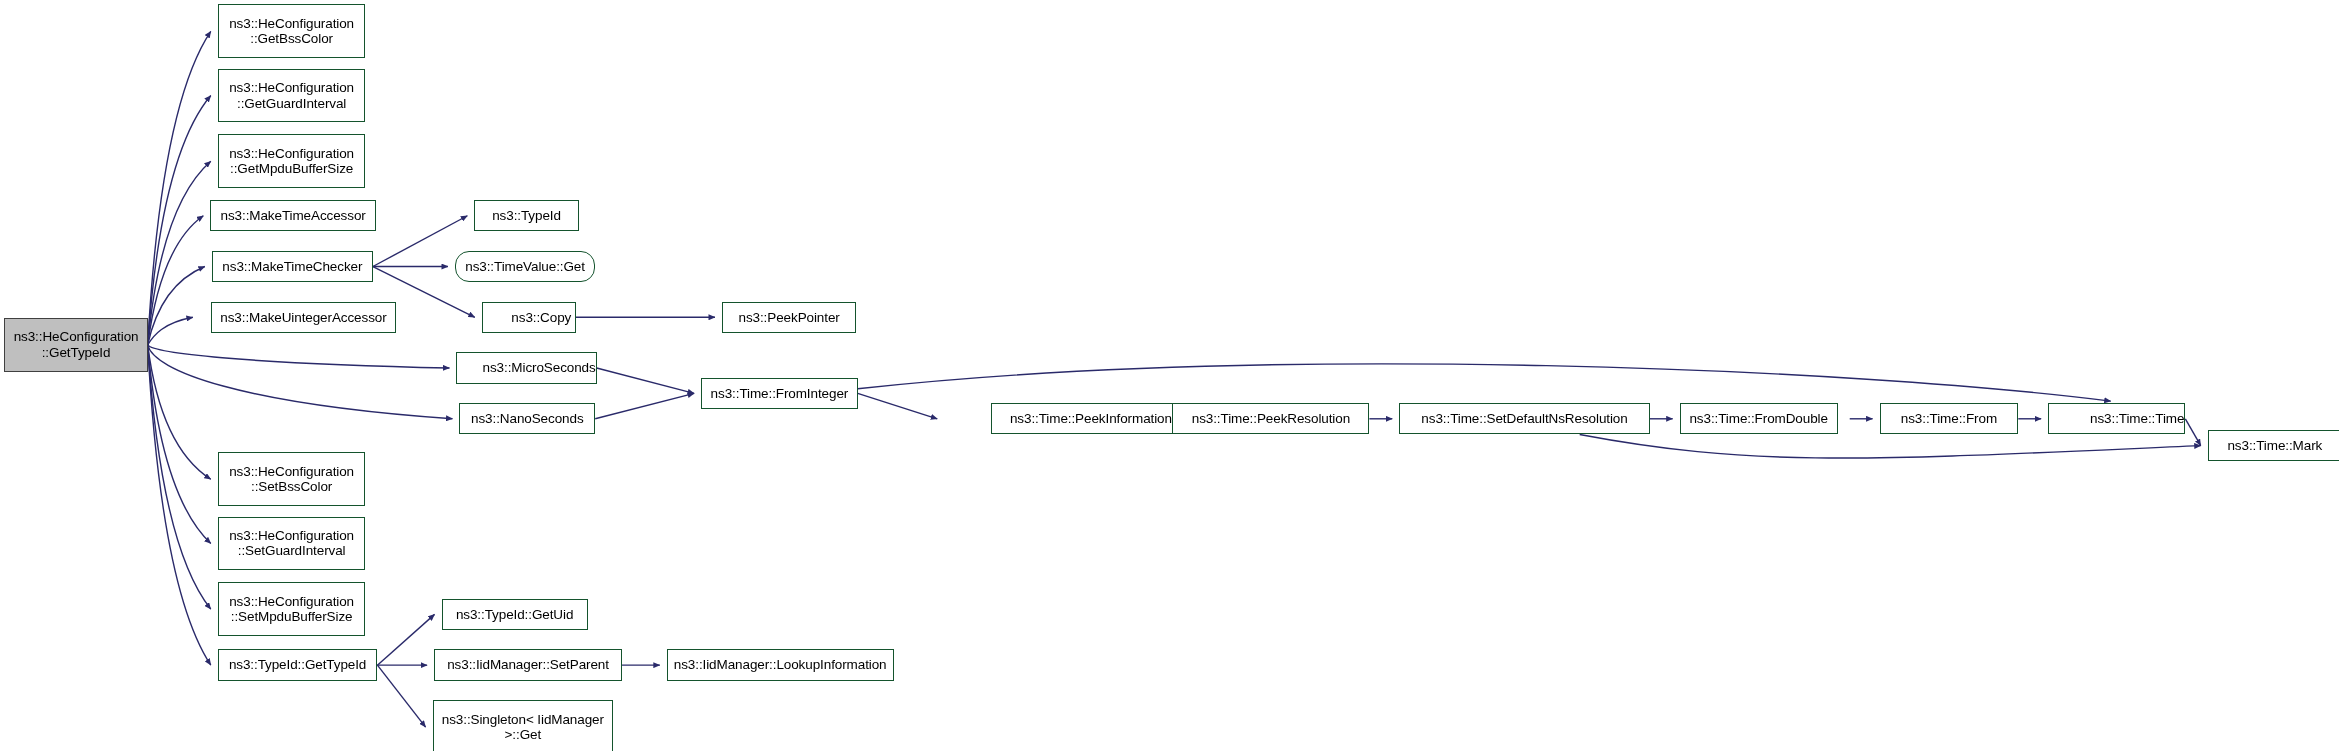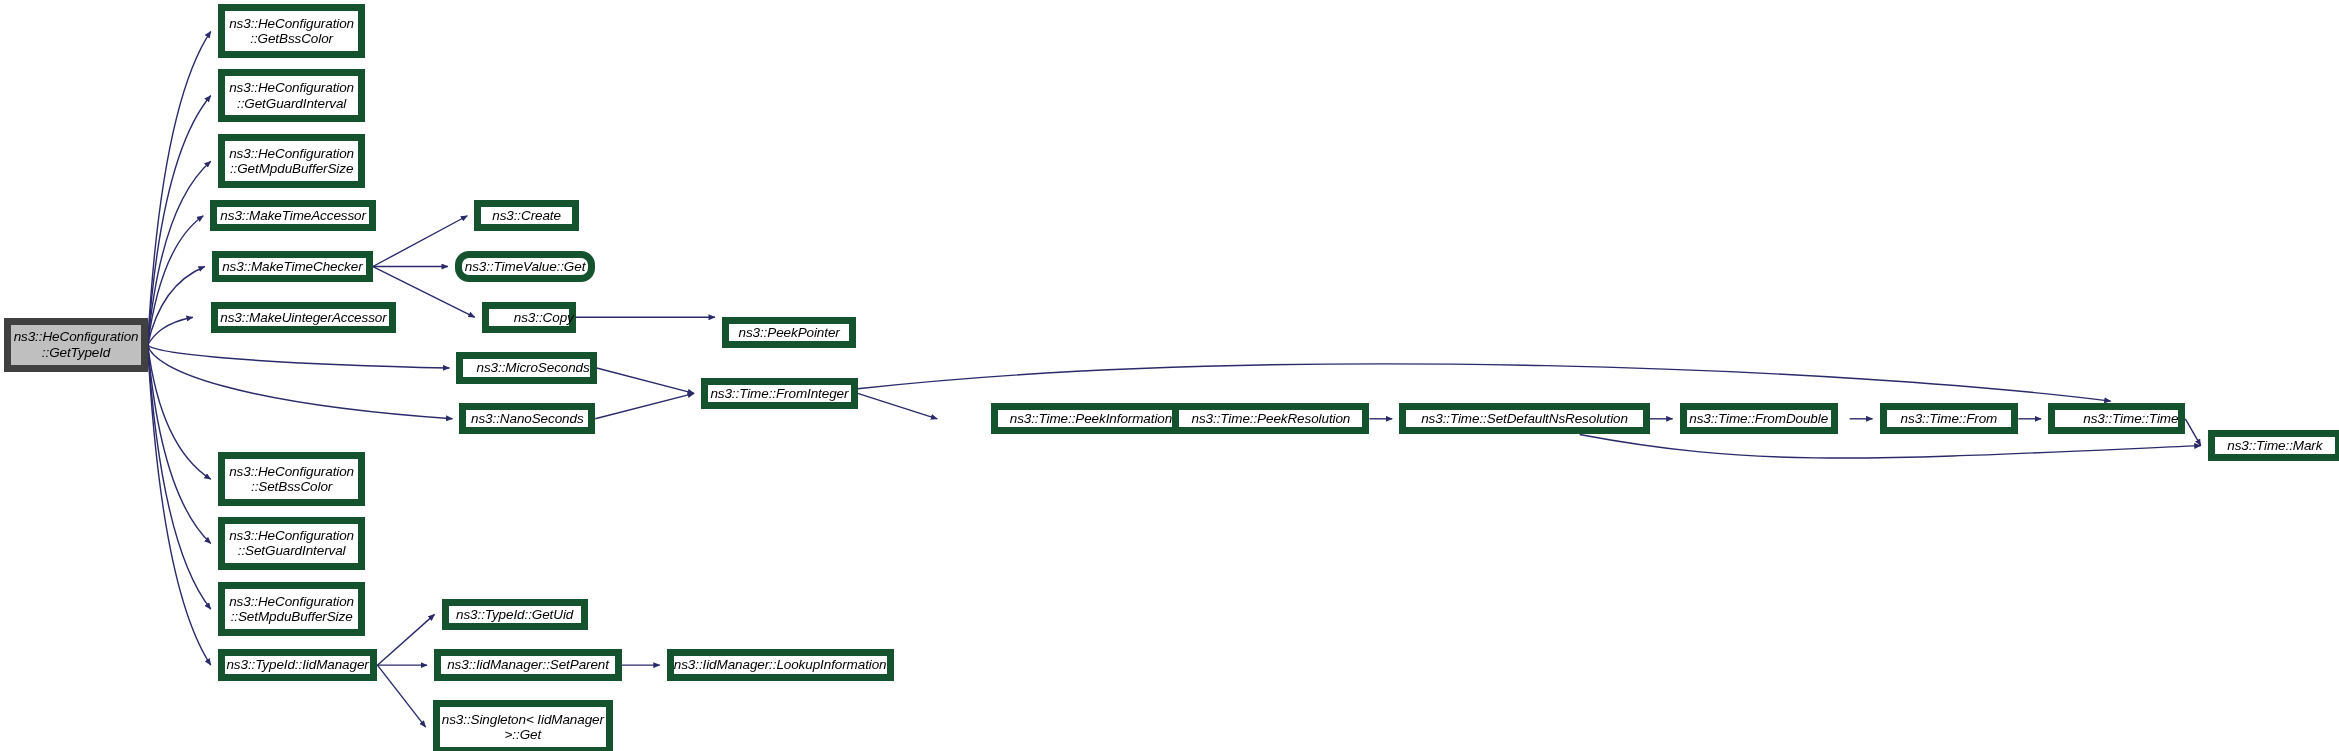--- a/index.html
+++ b/index.html
@@ -19,33 +19,32 @@
     position: absolute;
     left: 0;
     top: 0;
     width: 2339px;
     height: 751px;
     pointer-events: none;
   }
   .node {
     position: absolute;
     box-sizing: border-box;
-    border: 7px solid #14532d;
+    border: 1px solid #14532d;
     background: #ffffff;
     color: #000000;
     font-size: 13.5px;
     line-height: 15.5px;
     letter-spacing: -0.1px;
     display: flex;
     align-items: center;
     justify-content: center;
     text-align: center;
     white-space: pre;
     z-index: 5;
-    font-style: italic;
   }
   .node.root {
     background: #bfbfbf;
     border-color: #404040;
   }
   .node .lbl {
     display: block;
     width: 100%;
   }
 </style>
@@ -104,31 +103,31 @@
 ::GetMpduBufferSize</span></div>
       <div class="node" style="left: 210.331px; top: 200.068px; width: 165.58px; height: 31.3539px;"><span class="lbl">ns3::MakeTimeAccessor</span></div>
       <div class="node" style="left: 211.823px; top: 250.831px; width: 161.105px; height: 31.3539px;"><span class="lbl">ns3::MakeTimeChecker</span></div>
       <div class="node" style="left: 211px; top: 301.594px; width: 184.972px; height: 31.3539px;"><span class="lbl">ns3::MakeUintegerAccessor</span></div>
       <div class="node" style="left: 217.79px; top: 452.392px; width: 147.679px; height: 53.7495px;"><span class="lbl">ns3::HeConfiguration
 ::SetBssColor</span></div>
       <div class="node" style="left: 217.79px; top: 516.592px; width: 147.679px; height: 53.7495px;"><span class="lbl">ns3::HeConfiguration
 ::SetGuardInterval</span></div>
       <div class="node" style="left: 217.79px; top: 582.286px; width: 147.679px; height: 53.7495px;"><span class="lbl">ns3::HeConfiguration
 ::SetMpduBufferSize</span></div>
-      <div class="node" style="left: 217.79px; top: 649.473px; width: 159.613px; height: 31.3539px;"><span class="lbl">ns3::TypeId::IidManager</span></div>
-      <div class="node" style="left: 474.364px; top: 200.068px; width: 104.42px; height: 31.3539px;"><span class="lbl">ns3::Create</span></div>
+      <div class="node" style="left: 217.79px; top: 649.473px; width: 159.613px; height: 31.3539px;"><span class="lbl">ns3::TypeId::GetTypeId</span></div>
+      <div class="node" style="left: 474.364px; top: 200.068px; width: 104.42px; height: 31.3539px;"><span class="lbl">ns3::TypeId</span></div>
       <div class="node" style="left: 454.971px; top: 250.831px; width: 140.221px; height: 31.3539px; border-radius: 14px;"><span class="lbl">ns3::TimeValue::Get</span></div>
       <div class="node" style="left: 481.822px; top: 301.594px; width: 93.9777px; height: 31.3539px; padding-left: 25px;"><span class="lbl">ns3::Copy</span></div>
       <div class="node" style="left: 456.463px; top: 352.358px; width: 140.221px; height: 31.3539px; text-align: right;"><span class="lbl">ns3::MicroSeconds</span></div>
       <div class="node" style="left: 459.446px; top: 403.121px; width: 135.746px; height: 31.3539px;"><span class="lbl">ns3::NanoSeconds</span></div>
       <div class="node" style="left: 441.546px; top: 598.71px; width: 146.188px; height: 31.3539px;"><span class="lbl">ns3::TypeId::GetUid</span></div>
       <div class="node" style="left: 434.087px; top: 649.473px; width: 187.955px; height: 31.3539px;"><span class="lbl">ns3::IidManager::SetParent</span></div>
       <div class="node" style="left: 432.596px; top: 700.237px; width: 180.497px; height: 53.7495px;"><span class="lbl">ns3::Singleton&lt; IidManager
 &gt;::Get</span></div>
-      <div class="node" style="left: 721.987px; top: 301.594px; width: 134.254px; height: 31.3539px; margin-top: 15px;"><span class="lbl">ns3::PeekPointer</span></div>
+      <div class="node" style="left: 721.987px; top: 301.594px; width: 134.254px; height: 31.3539px;"><span class="lbl">ns3::PeekPointer</span></div>
       <div class="node" style="left: 666.794px; top: 649.473px; width: 226.74px; height: 31.3539px;"><span class="lbl">ns3::IidManager::LookupInformation</span></div>
       <div class="node" style="left: 701.103px; top: 377.74px; width: 156.629px; height: 31.3539px;"><span class="lbl">ns3::Time::FromInteger</span></div>
       <div class="node" style="left: 991px; top: 403.121px; width: 199.889px; height: 31.3539px;"><span class="lbl">ns3::Time::PeekInformation</span></div>
       <div class="node" style="left: 1172.48px; top: 403.121px; width: 196.906px; height: 31.3539px;"><span class="lbl">ns3::Time::PeekResolution</span></div>
       <div class="node" style="left: 1399.22px; top: 403.121px; width: 250.607px; height: 31.3539px;"><span class="lbl">ns3::Time::SetDefaultNsResolution</span></div>
       <div class="node" style="left: 1679.66px; top: 403.121px; width: 158px; height: 31.3539px;"><span class="lbl">ns3::Time::FromDouble</span></div>
       <div class="node" style="left: 1879.55px; top: 403.121px; width: 138.729px; height: 31.3539px;"><span class="lbl">ns3::Time::From</span></div>
       <div class="node" style="left: 2048.12px; top: 403.121px; width: 137.237px; height: 31.3539px; text-align: right;"><span class="lbl">ns3::Time::Time</span></div>
       <div class="node" style="left: 2207.73px; top: 429.996px; width: 134.254px; height: 31.3539px;"><span class="lbl">ns3::Time::Mark</span></div>
     </div>

